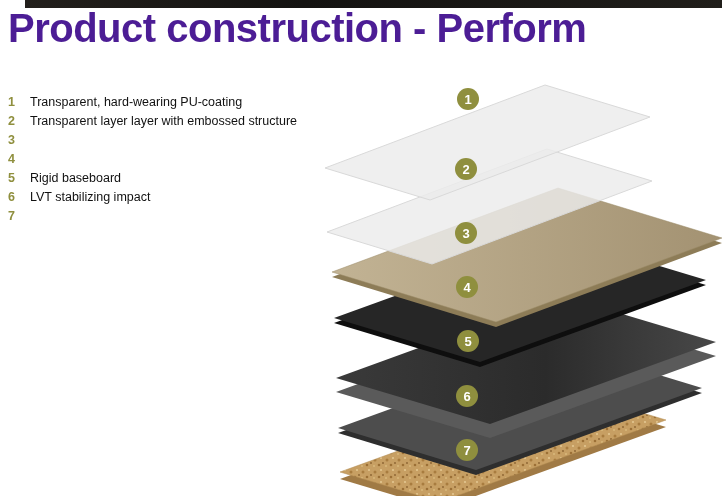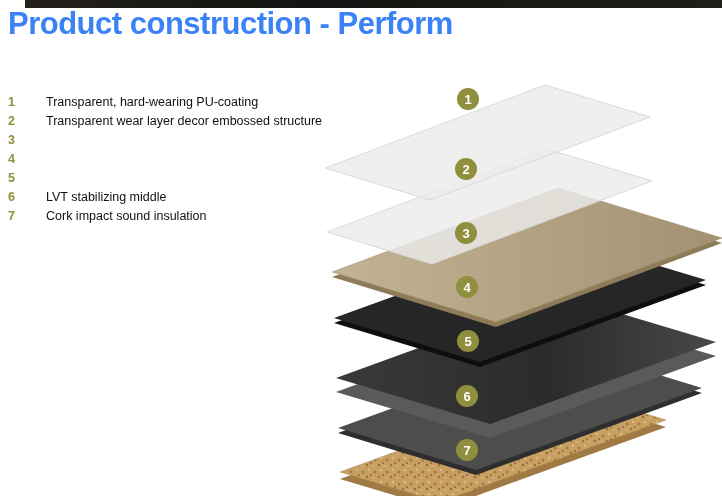--- a/index.html
+++ b/index.html
@@ -9,35 +9,35 @@
     background:#ffffff;
     overflow:hidden;
     font-family:"Liberation Sans", sans-serif;
   }
   .top-strip{
     position:absolute;top:0;left:25px;right:0;height:8px;
     background:linear-gradient(90deg,#23201c,#141311 40%,#201e1a);
   }
   .page-title{
     position:absolute;left:8px;top:6px;
-    font-size:31px;font-weight:bold;color:#3b82f6;
+    font-size:40px;font-weight:bold;color:#4c1d95;
     letter-spacing:-0.5px;margin:0;
   }
   .legend{
     position:absolute;left:8px;top:93px;width:315px;
   }
   .legend-item{
     display:flex;align-items:flex-start;
     line-height:19px;font-size:12.5px;color:#111;
   }
   .legend-num{
     width:22px;flex:0 0 22px;
     font-weight:bold;color:#8f8f3e;
   }
-  .legend-label{white-space:nowrap;margin-left:16px;}
+  .legend-label{white-space:nowrap;}
   .diagram-svg{position:absolute;left:0;top:0;}
   .badge-num{
     fill:#ffffff;
     font-family:"Liberation Sans", sans-serif;
     font-size:13px;font-weight:bold;
     text-anchor:middle;
   }
   .sheet-clear{fill:#ececec;fill-opacity:0.82;stroke:#d9d9d9;stroke-width:1;}
 </style>
 </head>
@@ -49,38 +49,38 @@
 
   <h1 class="page-title">Product construction - Perform</h1>
 
   <div class="legend">
     <div class="legend-item">
       <span class="legend-num">1</span>
       <span class="legend-label">Transparent, hard-wearing PU-coating</span>
     </div>
     <div class="legend-item">
       <span class="legend-num">2</span>
-      <span class="legend-label">Transparent wear layer decor embossed structure</span>
+      <span class="legend-label">Transparent layer layer with embossed structure</span>
     </div>
     <div class="legend-item">
       <span class="legend-num">3</span>
     </div>
     <div class="legend-item">
       <span class="legend-num">4</span>
     </div>
     <div class="legend-item">
       <span class="legend-num">5</span>
+      <span class="legend-label">Rigid baseboard</span>
     </div>
     <div class="legend-item">
       <span class="legend-num">6</span>
-      <span class="legend-label">LVT stabilizing middle</span>
+      <span class="legend-label">LVT stabilizing impact</span>
     </div>
     <div class="legend-item">
       <span class="legend-num">7</span>
-      <span class="legend-label">Cork impact sound insulation</span>
     </div>
   </div>
 
   <svg class="diagram-svg" width="722" height="496" viewBox="0 0 722 496">
     <defs>
       <pattern id="cork" width="12" height="12" patternUnits="userSpaceOnUse">
         <rect width="12" height="12" fill="#c79f63"></rect>
         <circle cx="3" cy="4" r="1.5" fill="#a87c3f"></circle>
         <circle cx="9" cy="2" r="1.1" fill="#e3c690"></circle>
         <circle cx="7" cy="9" r="1.3" fill="#9c7036"></circle>

